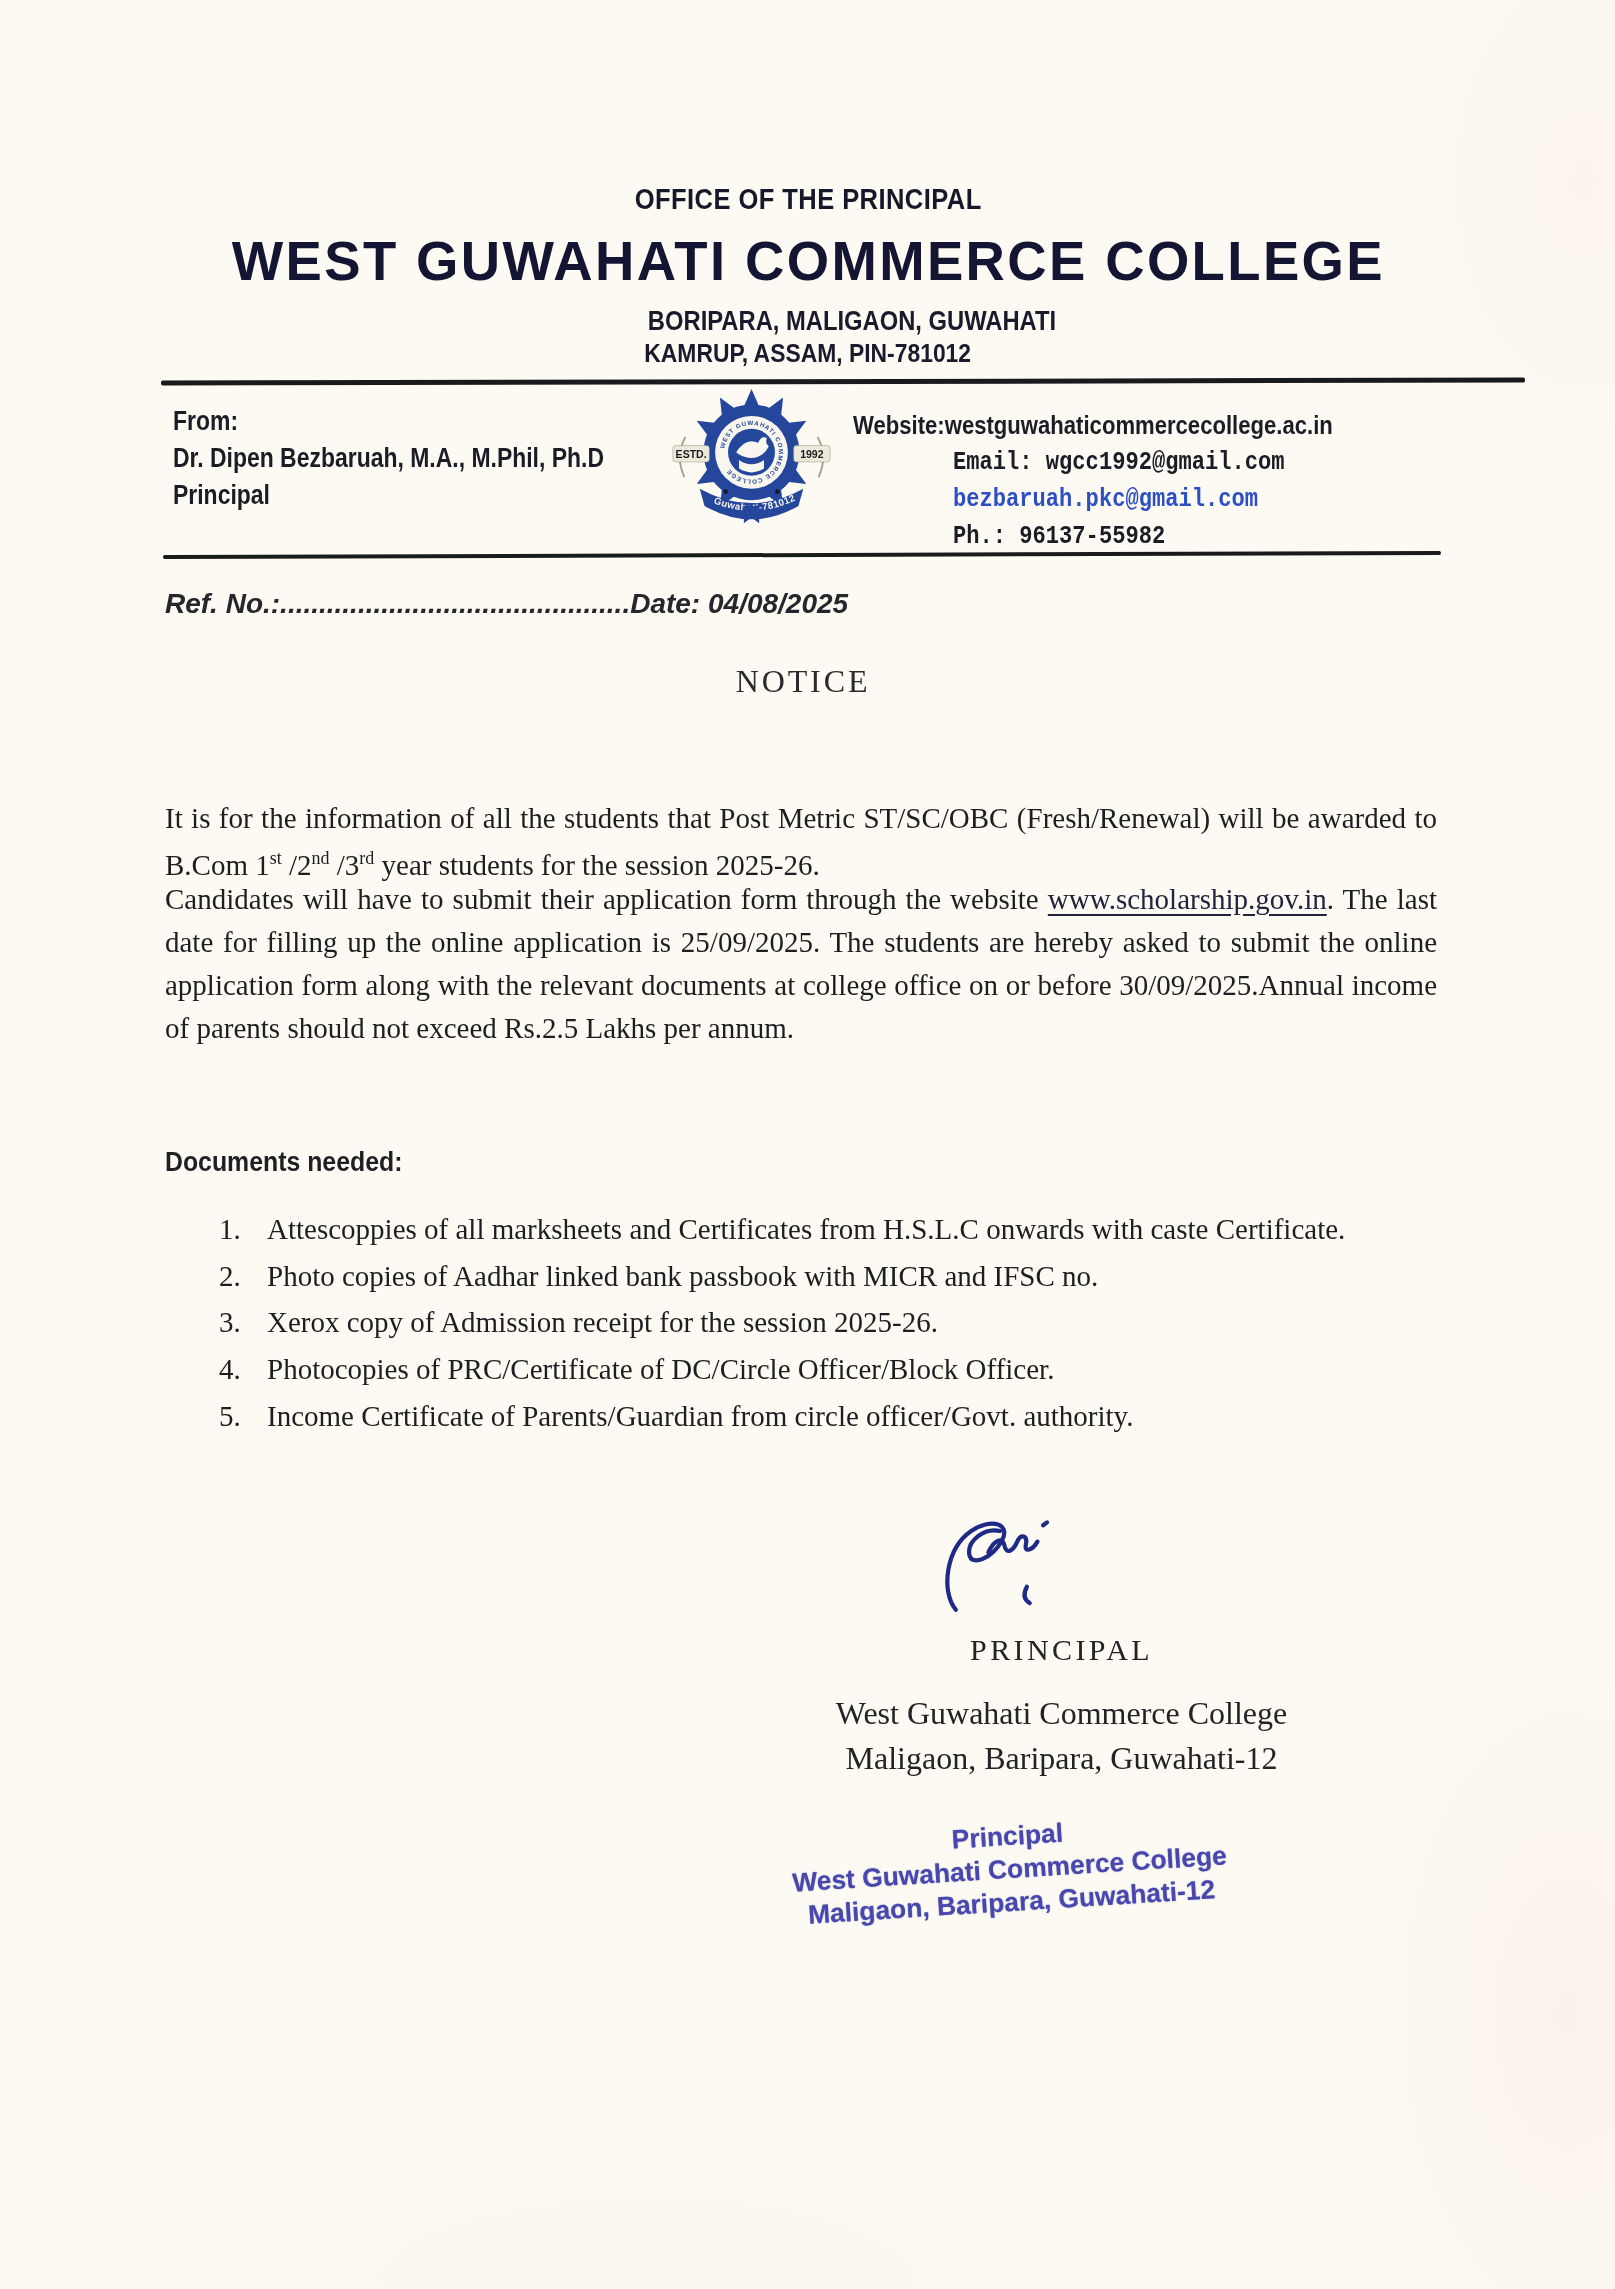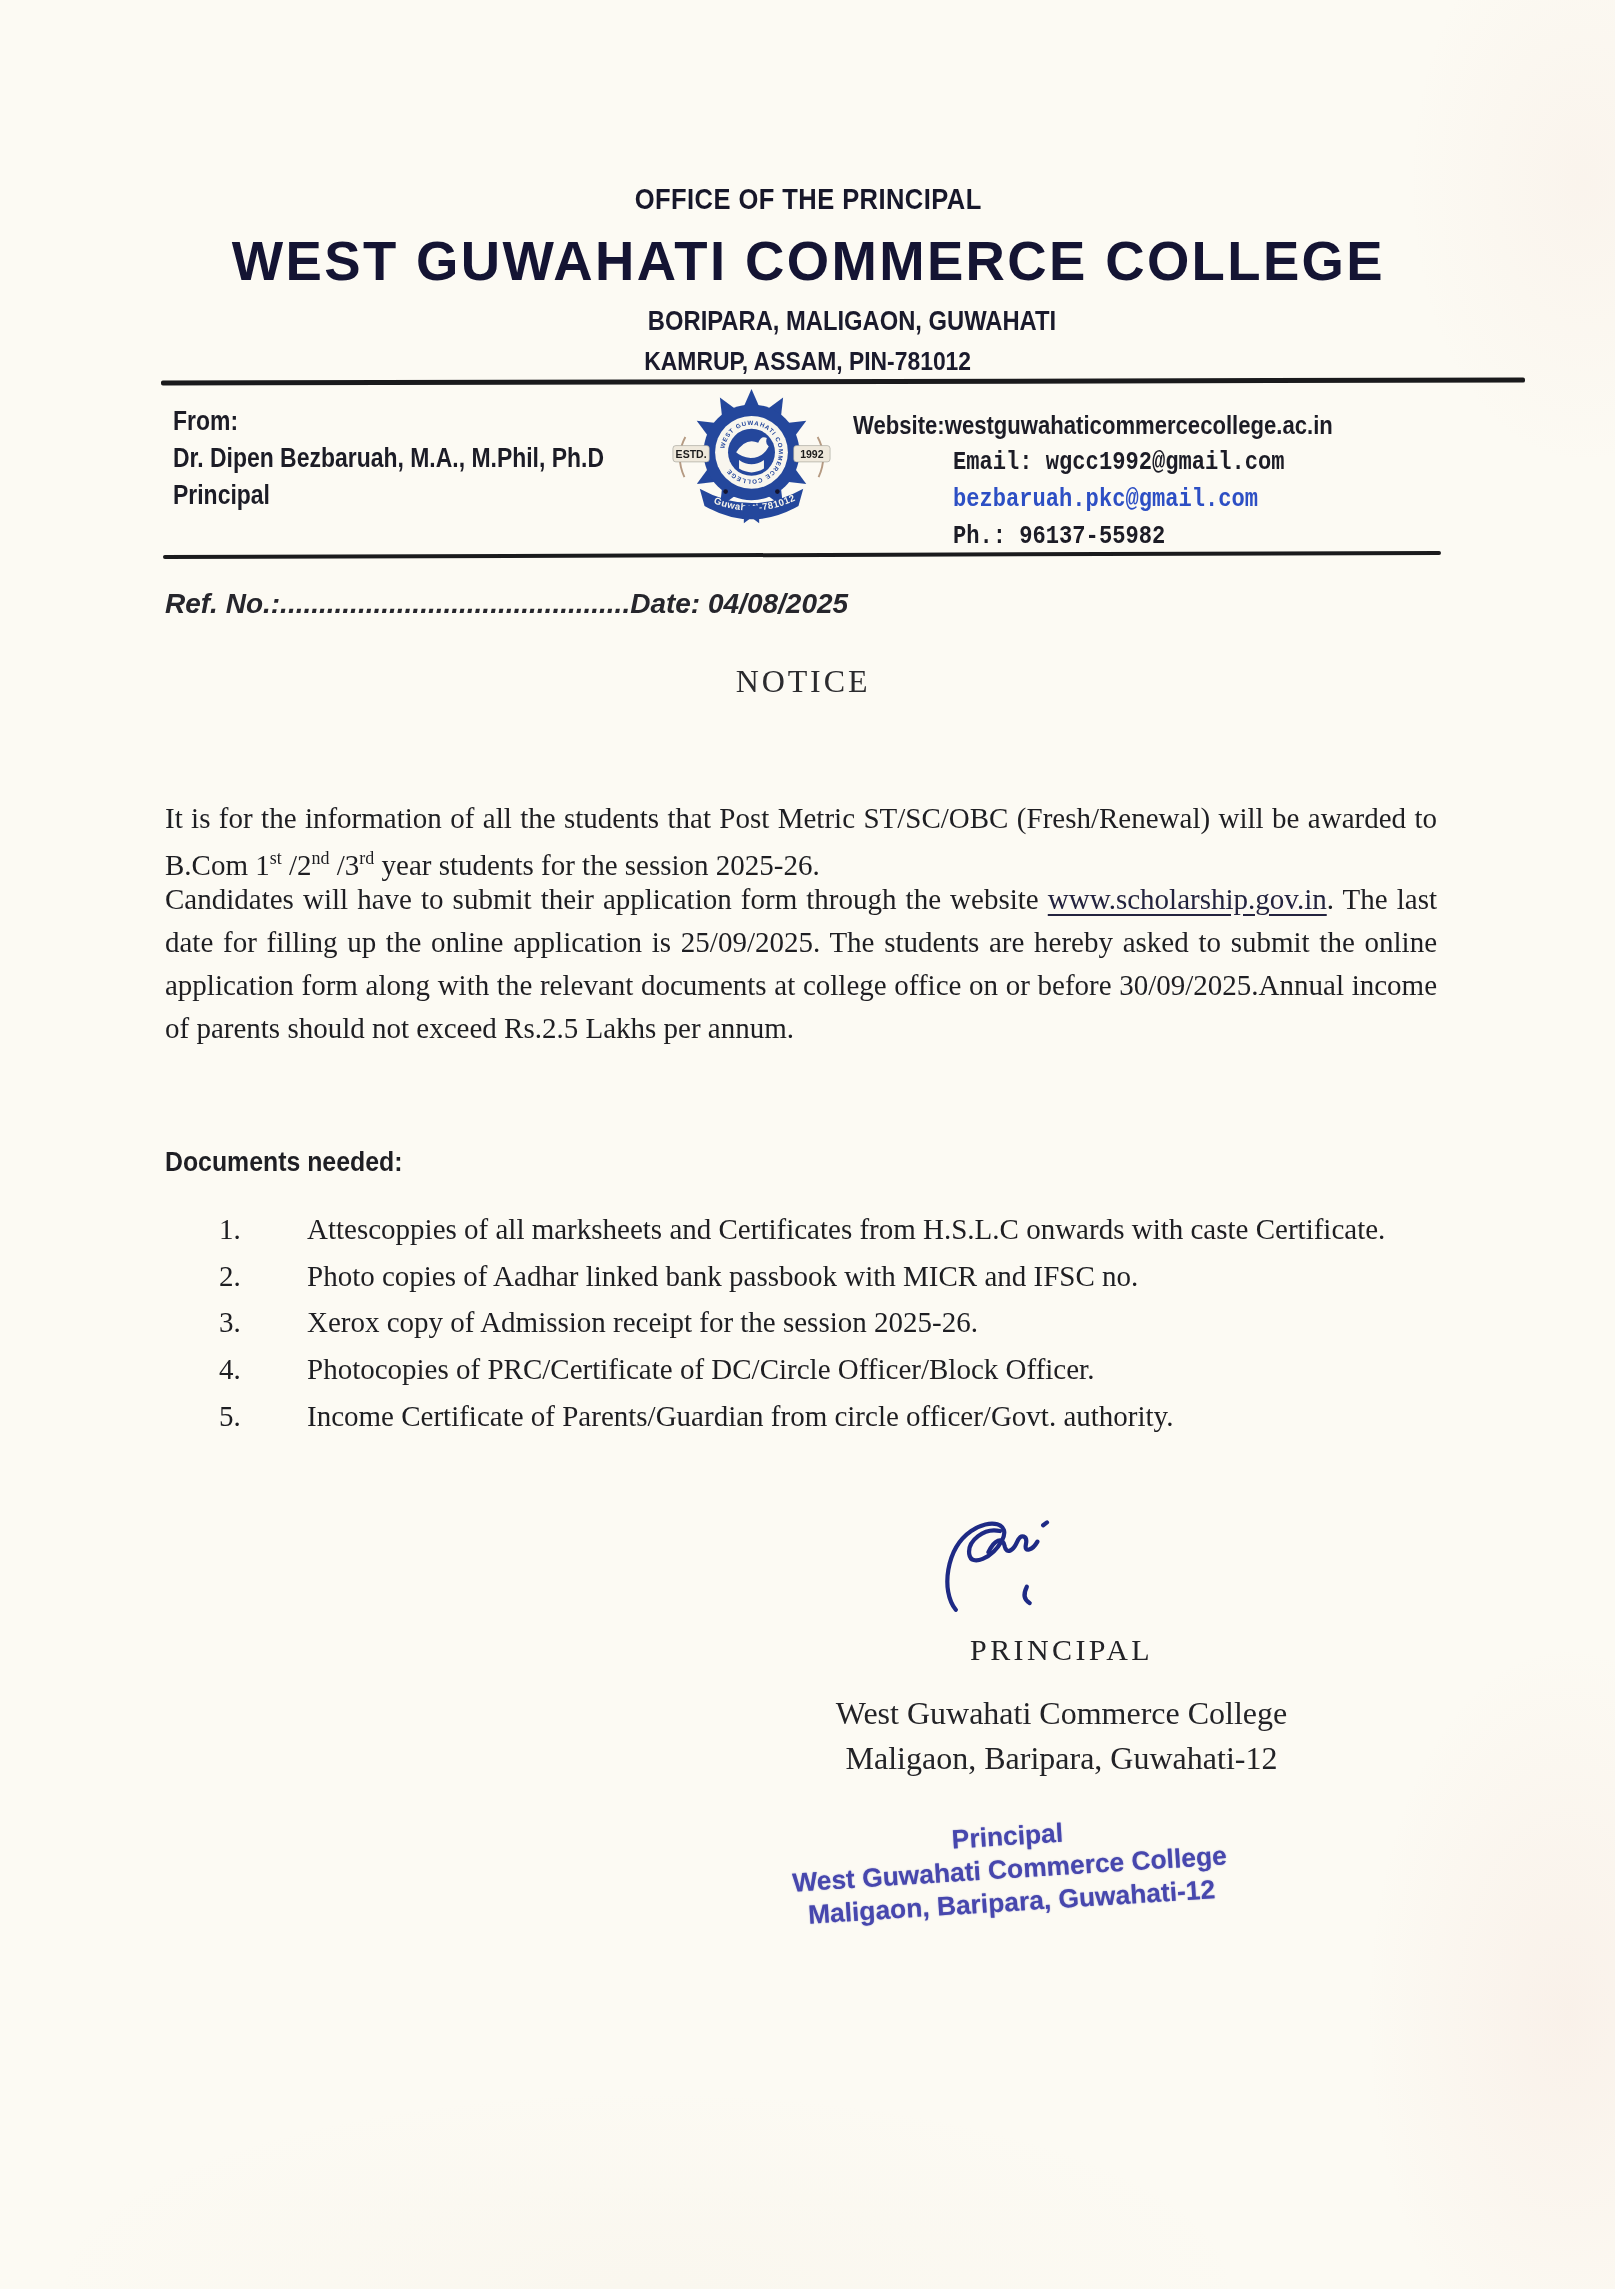--- a/index.html
+++ b/index.html
@@ -15,42 +15,42 @@
   .abs{position:absolute;}
   .ctr{left:0;width:1616px;text-align:center;}
   .sans{font-family:"Liberation Sans", sans-serif;}
   .condc{display:inline-block;transform:scaleX(.88);transform-origin:center;}
   .condl{display:inline-block;transform:scaleX(.85);transform-origin:left;}
   .hline{background:#1a1a1c;border-radius:1.9px;}
   #office{top:183px;font-size:29px;font-weight:700;color:#17172a;letter-spacing:0.5px;}
   #college{top:229px;font-size:55px;font-weight:700;color:#141433;letter-spacing:2.4px;}
   #college .condc{transform:scaleX(.99);}
   #addr1{top:306px;font-size:27px;font-weight:700;color:#1a1a2c;padding-left:44px;}
-  #addr2{top:338px;font-size:26px;font-weight:700;color:#1a1a2c;margin-top:8px;}
+  #addr2{top:338px;font-size:26px;font-weight:700;color:#1a1a2c;}
   #rule1{top:379px;left:161px;width:1364px;height:4.8px;transform:rotate(-.12deg);}
   #rule2{top:553px;left:163px;width:1278px;height:3.8px;transform:rotate(-.18deg);}
   #from-block{left:173px;top:403px;font-size:27px;font-weight:700;color:#1c1c26;line-height:37px;}
   #contact-block{left:853px;top:407px;font-size:26px;font-weight:700;color:#1c1c26;line-height:37px;}
   #contact-block .ind{margin-left:100px;font-family:Liberation Mono, monospace;}
   .blue-mail{color:#2d4fc4;}
   #logo-wrap{left:671px;top:382px;width:161px;height:154px;}
   #meta-row{top:588px;left:165px;width:1266px;display:flex;
     font-family:"Liberation Sans", sans-serif;font-style:italic;font-weight:600;font-size:28px;color:#26262c;}
   #notice-heading{top:663px;left:165px;width:1276px;text-align:center;font-size:32px;letter-spacing:2.9px;color:#2b2b2e;}
   .body-par{left:165px;width:1272px;text-align:justify;font-size:29px;color:#1e1e22;}
   #para1{top:795px;line-height:47px;}
   #para2{top:878px;line-height:43px;}
   .suptx{font-size:.62em;vertical-align:super;line-height:0;}
   .weblink{text-decoration:underline;text-underline-offset:4.8px;color:#23233f;}
   #docs-label{left:165px;top:1147px;font-size:27px;font-weight:700;color:#1f1f24;}
   #docs-label .condl{transform:scaleX(.92);}
   #docs-list{left:219px;top:1209px;width:1226px;font-size:29px;color:#1e1e22;}
   .doc-row{display:flex;line-height:40px;margin-bottom:6.7px;}
   .doc-num{flex:none;width:48px;}
-  .doc-text{flex:1;text-align:justify;margin-left:40px;}
+  .doc-text{flex:1;text-align:justify;}
   #signature-wrap{left:927px;top:1506px;width:192px;height:125px;}
   #principal-label{left:922px;top:1633px;width:279px;text-align:center;font-size:30px;letter-spacing:3.4px;color:#232327;}
   #sign-org{left:824px;top:1691px;width:475px;text-align:center;font-size:32px;line-height:45px;color:#232327;}
   #stamp{left:780px;top:1820px;width:459px;text-align:center;transform:rotate(-3.6deg);
     font-family:"Liberation Sans", sans-serif;font-weight:700;font-size:26.4px;line-height:33px;
     color:#3a3aa8;opacity:.93;text-shadow:0 0 1.4px rgba(58,58,168,.6);}
 </style>
 </head>
 <body>
 

